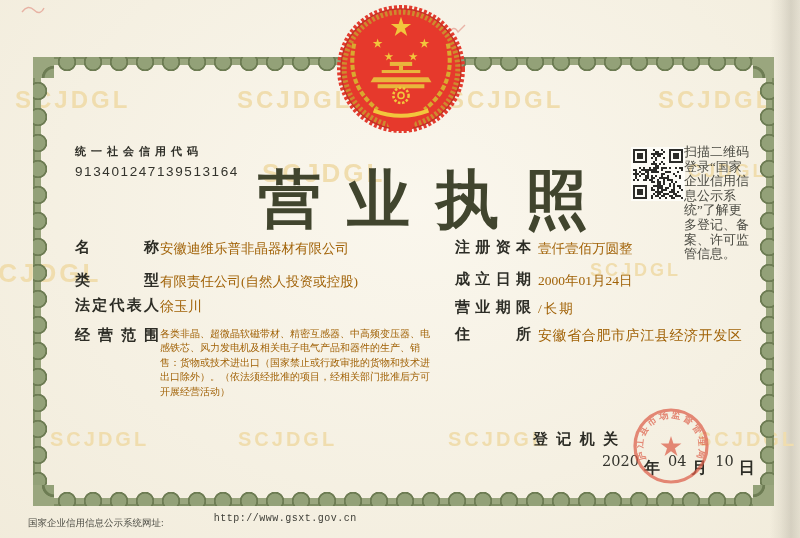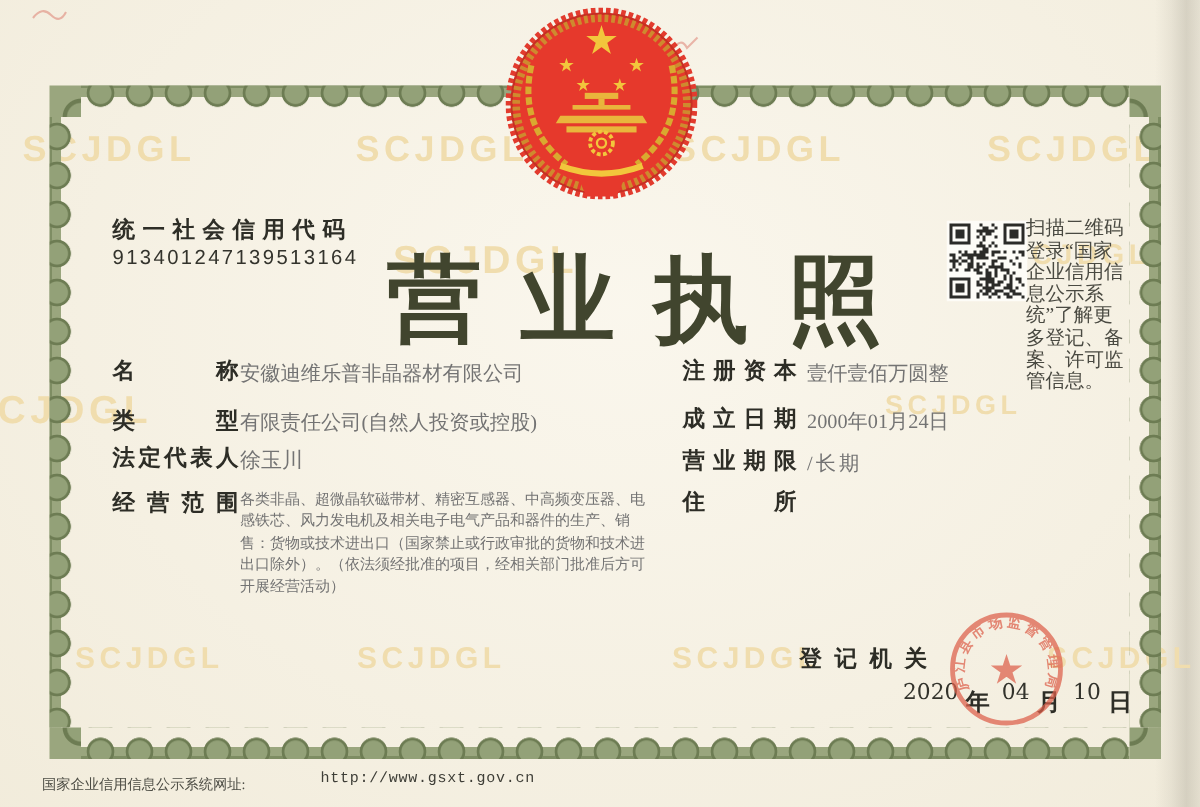--- a/index.html
+++ b/index.html
@@ -35,33 +35,33 @@
   .c-tl{left:33px;top:57px;background:radial-gradient(circle 17px at 100% 100%, #93a178 52%, #6d7c53 58% 70%, #9aa67e 74%);}
   .c-tr{left:753px;top:57px;background:radial-gradient(circle 17px at 0% 100%, #93a178 52%, #6d7c53 58% 70%, #9aa67e 74%);}
   .c-bl{left:33px;top:485px;background:radial-gradient(circle 17px at 100% 0%, #93a178 52%, #6d7c53 58% 70%, #9aa67e 74%);}
   .c-br{left:753px;top:485px;background:radial-gradient(circle 17px at 0% 0%, #93a178 52%, #6d7c53 58% 70%, #9aa67e 74%);}
   
   .wm{position:absolute;font-family:"Liberation Sans","DejaVu Sans",sans-serif;font-weight:bold;
       color:#f0ddae;letter-spacing:3px;pointer-events:none;white-space:nowrap;}
   .wm-big{position:absolute;font-weight:bold;color:#efd9a2;letter-spacing:6px;font-size:46px;
       pointer-events:none;white-space:nowrap;opacity:.85;}
   
-  .cc-label{position:absolute;left:75px;top:144px;font-size:15px;font-weight:bold;color:#2e2e27;letter-spacing:5px;white-space:nowrap;}
+  .cc-label{position:absolute;left:75px;top:144px;font-size:11px;font-weight:bold;color:#2e2e27;letter-spacing:5px;white-space:nowrap;}
   .cc-num{position:absolute;left:75px;top:164px;font-size:13.5px;color:#33332c;
       font-family:Liberation Sans, sans-serif;letter-spacing:1.6px;white-space:nowrap;}
   .title{position:absolute;left:258px;top:133px;font-size:63px;font-weight:bold;color:#41452e;
       letter-spacing:26px;white-space:nowrap;line-height:1.1;margin-top:33px;}
   
   .qr{position:absolute;left:631px;top:147px;width:54px;height:54px;}
   .qr-caption{position:absolute;left:684px;top:145px;width:66px;font-size:13px;line-height:14.6px;
       color:#4a4a42;letter-spacing:0px;word-break:break-all;}
   
   .flabel{position:absolute;display:flex;justify-content:space-between;font-weight:bold;
       font-size:15px;color:#2d2d26;}
-  .fvalue{position:absolute;font-size:13.5px;color:#737373;white-space:nowrap;}
+  .fvalue{position:absolute;font-size:13.5px;color:#a16207;white-space:nowrap;}
   .scope{white-space:normal;width:274px;font-size:10px;line-height:14.4px;word-break:break-all;}
   
   .reg-label{left:533px;top:430px;width:85px;}
   .dateline{position:absolute;left:601px;top:451px;white-space:nowrap;}
   .dnum{font-family:"DejaVu Serif",serif;font-size:14.5px;color:#33332c;position:relative;top:0;margin:0 5px 0 1px;}
   .dunit{font-weight:bold;font-size:16px;color:#2d2d26;position:relative;top:7px;margin-right:7px;}
   .seal{position:absolute;left:626px;top:401px;width:90px;height:90px;opacity:.72;}
   
   .foot-left{position:absolute;left:28px;top:517px;font-size:9.5px;color:#4c4c44;white-space:nowrap;}
   .foot-url{font-family:"Liberation Mono","DejaVu Sans Mono",monospace;font-size:10px;color:#3e3e37;
@@ -208,20 +208,21 @@
       <span>业</span>
       <span>期</span>
       <span>限</span>
     </div>
   <div class="fvalue" style="left:538px;top:300px;letter-spacing:2px;text-align:right;">/长期</div>
 
   <div class="flabel" style="left:455px;top:325px;width:76px;">
       <span>住</span>
       <span>所</span>
     </div>
+  <div class="fvalue" style="left:538px;top:327px;font-size:14px;letter-spacing:.6px;">安徽省合肥市庐江县经济开发区</div>
 
   <div class="flabel reg-label">
       <span>登</span>
       <span>记</span>
       <span>机</span>
       <span>关</span>
     </div>
   <div class="dateline">
     <span class="dnum">2020</span><span class="dunit">年</span><span class="dnum">04</span><span class="dunit">月</span><span class="dnum">10</span><span class="dunit">日</span>
   </div>

